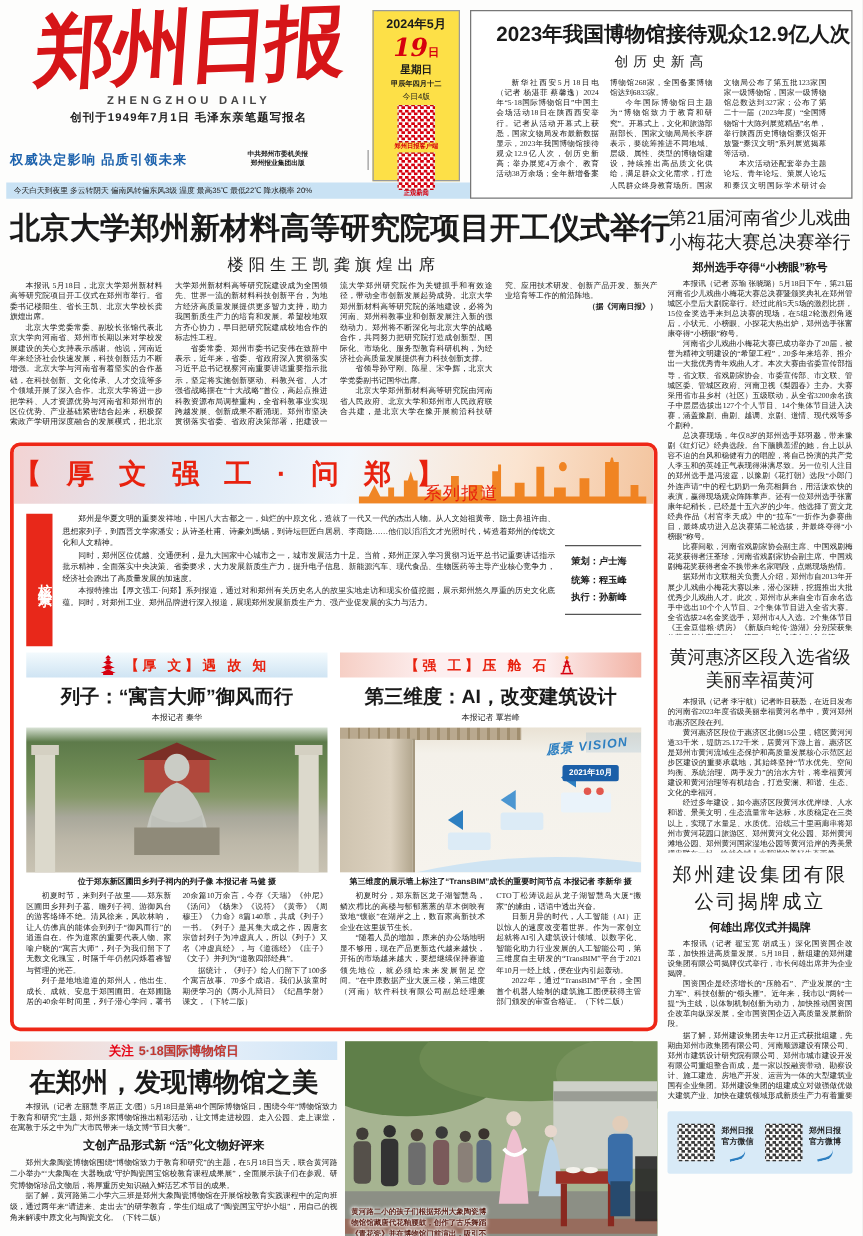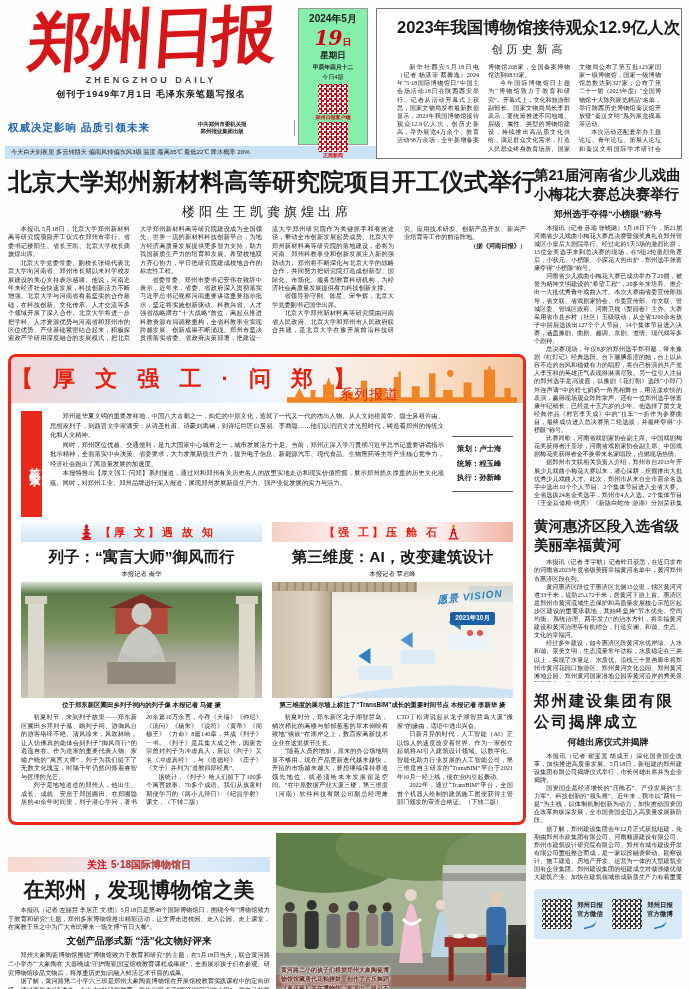--- a/index.html
+++ b/index.html
@@ -20,21 +20,21 @@
   .pub{font-size:5.4px;font-weight:bold;line-height:1.35;margin-left:4px;text-align:center;white-space:nowrap;}
   .bar-sep{border-left:1px solid #999;padding-left:4px;margin-left:4px;font-size:5.8px;line-height:1.4;text-align:center;white-space:nowrap;}
 
   .weatherbar{position:absolute;left:5px;top:146px;width:521px;height:13px;background:#c9e2f4;
     display:flex;justify-content:space-between;align-items:center;padding:0 6px;box-sizing:border-box;
     font-size:6.2px;color:#222;}
   .weatherbar b{color:#111;}
 
   
   .datebox{position:absolute;left:298px;top:8px;width:70px;height:137px;border:1px solid #9a9a9a;
-    text-align:center;box-sizing:border-box;padding-top:3px;background:#86efac;}
+    text-align:center;box-sizing:border-box;padding-top:3px;background:#fde047;}
   .db-month{font-size:10px;font-weight:900;}
   .db-day{color:#d6000f;font-weight:bold;}
   .db-day .num{font-size:20px;font-style:italic;font-family:"DejaVu Serif",serif;}
   .db-day .suf{font-size:9px;}
   .db-week{font-size:8.5px;font-weight:bold;}
   .db-lunar{font-size:5.8px;font-weight:bold;margin-top:1px;}
   .db-pages{font-size:6.2px;margin-top:1px;}
   .qr{width:28px;height:28px;margin:2px auto 0;border:1px solid rgba(0,0,0,.1);
     background:conic-gradient(#d6000f 25%,#fff 0 50%,#d6000f 0 75%,#fff 0) 0 0/5px 5px;}
   .qr.dark{background:conic-gradient(#3a3a3a 25%,#fff 0 50%,#3a3a3a 0 75%,#fff 0) 0 0/5px 5px;}
@@ -101,36 +101,36 @@
   .milestone{position:absolute;right:18px;top:30px;background:#1b5fa8;color:#fff;font-size:6.5px;
     font-weight:bold;padding:2px 5px;border-radius:2px;}
   .dots{position:absolute;right:30px;top:48px;display:flex;gap:4px;}
   .dots i{width:6px;height:6px;border-radius:50%;background:#e2574d;display:block;}
   .office-svg{position:absolute;left:0;top:0;width:100%;height:100%;}
 
   
   .bottom-row{display:flex;gap:6px;margin-top:8px;height:176px;}
   .museum-text{width:262px;overflow:hidden;}
   .kicker{height:15px;background:linear-gradient(90deg,#f9d7cd,#e3eef9 65%,#cfe4f6);
-    display:flex;align-items:center;justify-content:center;gap:4px;font-size:10px;font-weight:900;margin-top:24px;}
+    display:flex;align-items:center;justify-content:center;gap:4px;font-size:10px;font-weight:900;}
   .kicker .pre{color:#e60012;}
   .kicker .txt{color:#c5362c;text-shadow:0 0 1px #9db8d8;}
   .museum-title{font-size:21px;font-weight:900;text-align:center;margin:4px 0 2px;}
   .museum-sub{font-size:10.5px;font-weight:bold;text-align:center;margin-bottom:3px;}
   .museum-body{font-size:6.2px;line-height:1.4;text-align:justify;}
   .museum-body p{text-indent:2em;}
   .museum-subhead{font-size:9.5px;font-weight:900;text-align:center;margin:3px 0;text-indent:0 !important;}
   .museum-photo{flex:1;position:relative;overflow:hidden;background:#8ea177;}
   .photo-caption-overlay{position:absolute;left:5px;bottom:8px;width:112px;font-size:6px;font-weight:bold;
     color:#5b1f16;line-height:1.45;text-shadow:0 0 2px #fff,0 0 3px #fff,0 0 4px #fff;}
 
   
   .right-col{position:absolute;left:534px;top:166px;width:148px;}
   .rc-article{margin-bottom:9px;}
-  .rc-title{font-size:14.5px;font-weight:700;text-align:left;line-height:1.3;}
+  .rc-title{font-size:14.5px;font-weight:400;text-align:center;line-height:1.3;}
   .rc-title.spaced{letter-spacing:2px;font-size:15.5px;}
   .rc-sub{font-size:9px;font-weight:bold;text-align:center;margin:4px 0 3px;}
   .rc-body{font-size:6.1px;line-height:1.33;text-align:justify;overflow:hidden;}
   .rc-body p{text-indent:2em;}
   .h1b{height:284px;} .h2b{height:128px;} .h3b{height:124px;}
   .qr-footer{background:#d8eaf7;border-radius:2px;padding:10px 4px;display:flex;align-items:center;
     justify-content:space-around;margin-top:4px;}
   .qrf-item{display:flex;align-items:center;gap:4px;}
   .qrf-label{font-size:6.4px;font-weight:bold;width:28px;text-align:center;line-height:1.5;color:#222;}
   .swoosh{display:block;width:14px;height:5px;border-bottom:2px solid #2d7fc1;border-radius:0 0 8px 0;

